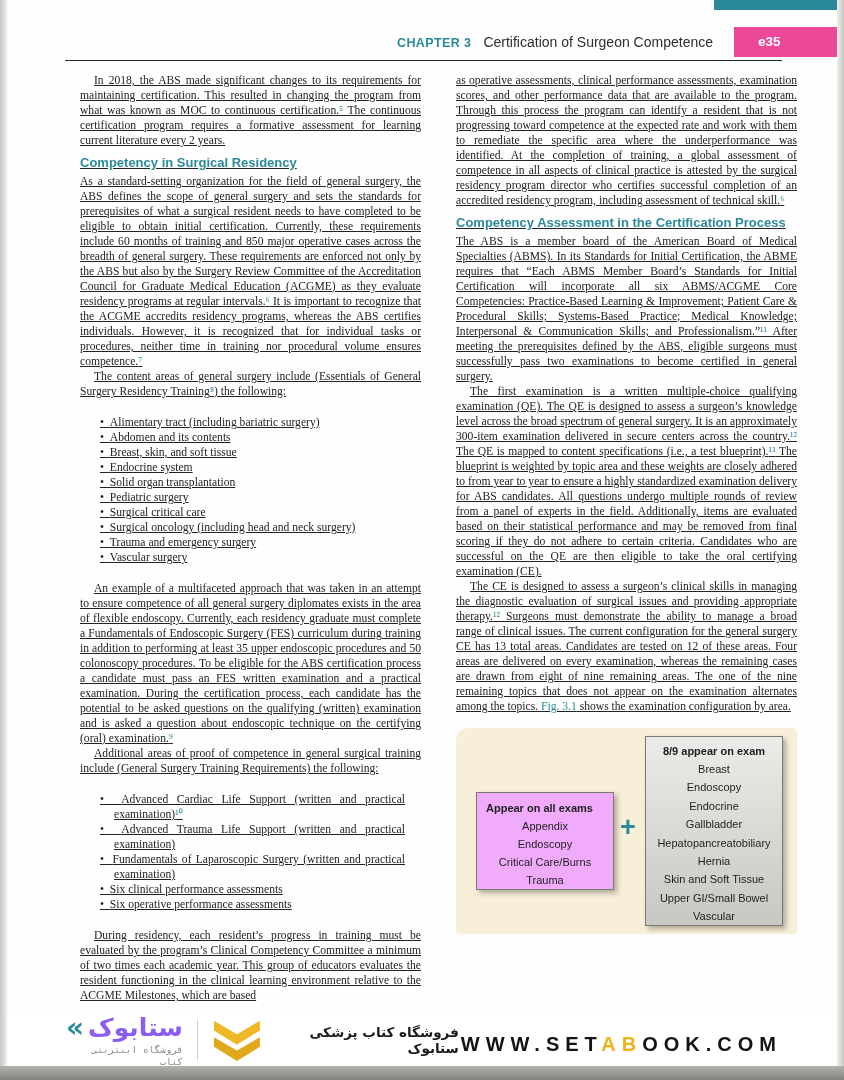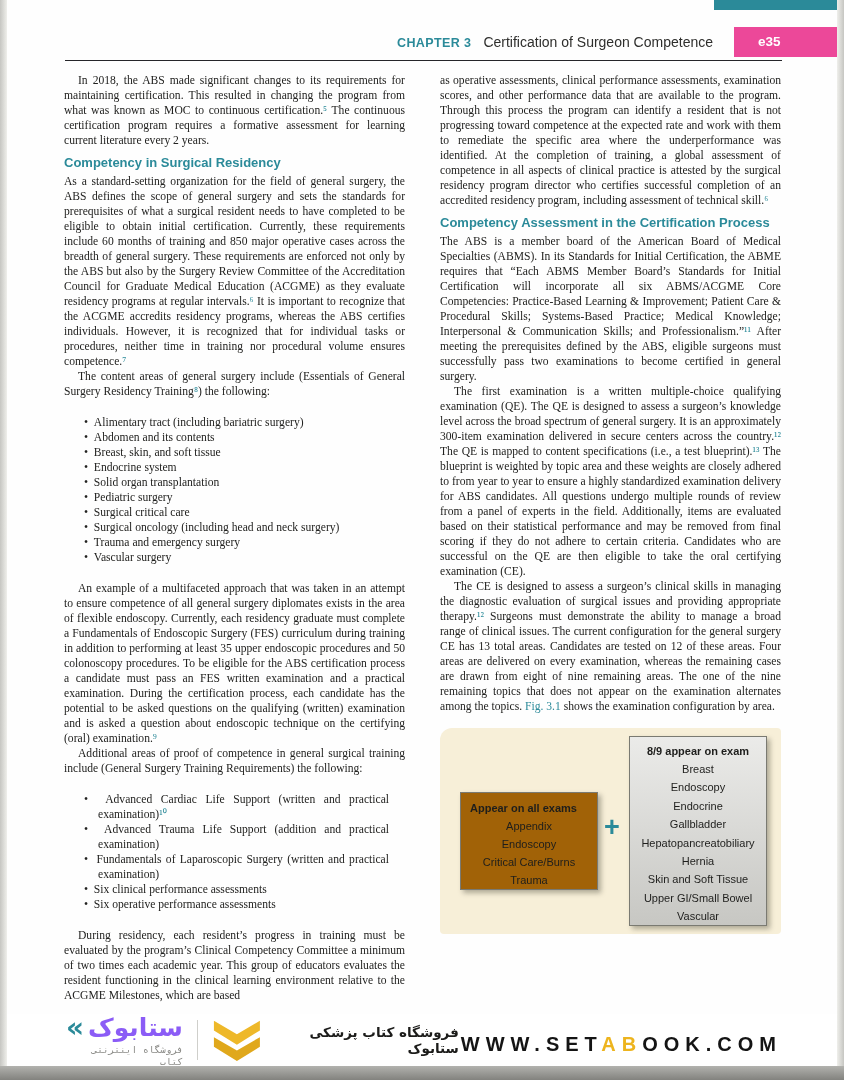--- a/index.html
+++ b/index.html
@@ -22,40 +22,40 @@
     color:#ffffff; font-family:"Liberation Sans", sans-serif; font-weight:bold; font-size:13.5px;
     line-height:30px; padding-left:24px; box-sizing:border-box; }
   .header-row { position:absolute; top:34px; left:65px; width:648px;
     display:flex; justify-content:flex-end; align-items:baseline; gap:12px;
     font-family:"Liberation Sans", sans-serif; }
   .chapter-label { color:#2b8a99; font-weight:bold; font-size:12.5px; letter-spacing:.4px; }
   .chapter-title { color:#2e2e2c; font-size:14px; }
   .header-rule { position:absolute; top:60px; left:65px; width:717px; border-top:1.5px solid #26262a; }
 
   
-  .columns { position:absolute; top:73px; left:64px; width:717px; display:flex; gap:35px; }
+  .columns { position:absolute; top:73px; left:80px; width:717px; display:flex; gap:35px;text-decoration:underline; }
   .col { width:341px; font-size:11.6px; line-height:15px; text-align:justify; }
   .col p { margin:0; }
   .col p.indent { text-indent:14px; }
   h3.sect { font-family:"Liberation Sans", sans-serif; color:#2b8a99; font-size:13px;
     margin:7px 0 3px 0; text-align:left; line-height:16px; }
   ul.bullets { list-style:none; margin:16px; padding:0 0 0 4px; }
   ul.bullets li { padding-left:14px; text-indent:-14px; text-align:justify; }
   ul.bullets li::before { content:"\2022\00a0\00a0"; }
   .ref { color:#2b8a99; }
   .fig-link { color:#2b8a99; }
 
   
   .figure { position:relative; width:341px; height:206px; background:#f7efd8;
     border-radius:12px 4px 4px 4px; margin-top:14px;
     font-family:"Liberation Sans", sans-serif; color:#1e1e1c; }
   .fig-box { position:absolute; border:1px solid #7a7a72; box-shadow:3px 3px 5px rgba(40,40,30,.35);
     box-sizing:border-box; font-size:11px; text-align:center; }
   .fig-box .fig-title { font-weight:bold; line-height:18px; }
-  .box-all { left:20px; top:64px; width:138px; height:98px; background:#a16207; padding:6px 4px; }
+  .box-all { left:20px; top:64px; width:138px; height:98px; background:#f0abfc; padding:6px 4px; }
   .box-all .fig-title { text-align:left; padding-left:5px; }
   .box-all .fig-item { line-height:18px; }
   .box-partial { right:14px; top:8px; width:138px; height:190px;
     background:linear-gradient(180deg,#ebebE9,#c7c7c3); padding:5px 4px; }
   .box-partial .fig-item { line-height:18.4px; }
   .fig-plus { position:absolute; left:164px; top:92px; color:#2b8a99; font-size:27px; font-weight:bold;
     font-family:"Liberation Sans", sans-serif; }
 
   
   .footer { position:absolute; left:0; bottom:14px; width:844px; height:52px; background:#ffffff;
@@ -107,21 +107,21 @@
           <li>Pediatric surgery</li>
           <li>Surgical critical care</li>
           <li>Surgical oncology (including head and neck surgery)</li>
           <li>Trauma and emergency surgery</li>
           <li>Vascular surgery</li>
         </ul>
       <p class="indent refs">An example of a multifaceted approach that was taken in an attempt to ensure competence of all general surgery diplomates exists in the area of flexible endoscopy. Currently, each residency graduate must complete a Fundamentals of Endoscopic Surgery (FES) curriculum during training in addition to performing at least 35 upper endoscopic procedures and 50 colonoscopy procedures. To be eligible for the ABS certification process a candidate must pass an FES written examination and a practical examination. During the certification process, each candidate has the potential to be asked questions on the qualifying (written) examination and is asked a question about endoscopic technique on the certifying (oral) examination.<span class="ref">⁹</span></p>
       <p class="indent">Additional areas of proof of competence in general surgical training include (General Surgery Training Requirements) the following:</p>
       <ul class="bullets refs">
           <li>Advanced Cardiac Life Support (written and practical examination)<span class="ref">¹⁰</span></li>
-          <li>Advanced Trauma Life Support (addition and practical examination)</li>
+          <li>Advanced Trauma Life Support (written and practical examination)</li>
           <li>Fundamentals of Laparoscopic Surgery (written and practical examination)</li>
           <li>Six clinical performance assessments</li>
           <li>Six operative performance assessments</li>
         </ul>
       <p class="indent">During residency, each resident’s progress in training must be evaluated by the program’s Clinical Competency Committee a minimum of two times each academic year. This group of educators evaluates the resident functioning in the clinical learning environment relative to the ACGME Milestones, which are based</p>
     </div>
 
     <div class="col">
       <p class="refs">as operative assessments, clinical performance assessments, examination scores, and other performance data that are available to the program. Through this process the program can identify a resident that is not progressing toward competence at the expected rate and work with them to remediate the specific area where the underperformance was identified. At the completion of training, a global assessment of competence in all aspects of clinical practice is attested by the surgical residency program director who certifies successful completion of an accredited residency program, including assessment of technical skill.<span class="ref">⁶</span></p>
       <h3 class="sect">Competency Assessment in the Certification Process</h3>

